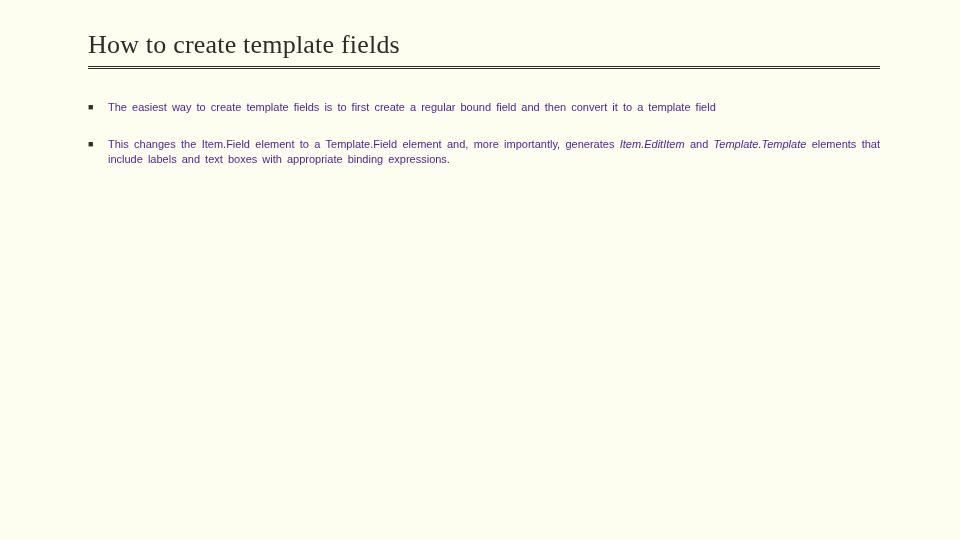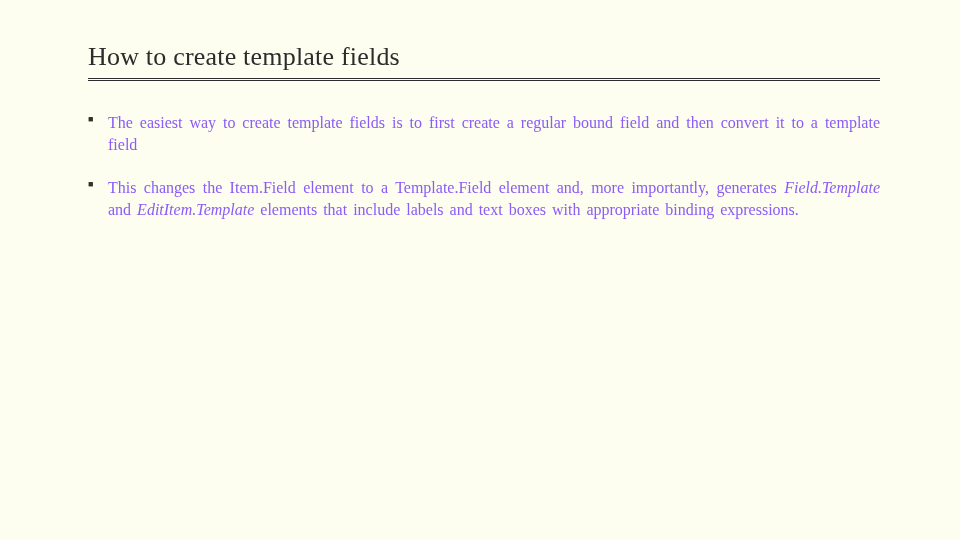--- a/index.html
+++ b/index.html
@@ -8,21 +8,21 @@
     width: 960px;
     height: 540px;
     background: #fdfdf0;
     font-family: Verdana, Geneva, sans-serif;
     color: #323025;
   }
   .slide {
     box-sizing: border-box;
     width: 960px;
     height: 540px;
-    padding: 42px 80px 40px 88px;
+    padding: 30px 80px 40px 88px;
   }
   .title {
     font-family: Georgia, 'Times New Roman', serif;
     font-size: 26px;
     font-weight: 400;
     color: #2c2c2c;
     margin: 0 0 6px 0;
     letter-spacing: 0.2px;
   }
   .rule {
@@ -33,26 +33,25 @@
   }
   ul.body {
     list-style: none;
     padding: 0;
     margin: 0;
   }
   ul.body > li {
     position: relative;
     padding-left: 20px;
     margin-bottom: 22px;
-    font-size: 16px;
+    font-size: 11px;
     line-height: 1.35;
     text-align: justify;
     word-spacing: 2px;
-    color: #8b5cf6;
-    font-family: Liberation Serif, serif;
+    color: #4c1d95;
   }
   ul.body > li::before {
     content: "■";
     position: absolute;
     left: 0;
     top: 1px;
     font-size: 9px;
     color: #323025;
   }
   .ital {
@@ -63,16 +62,16 @@
 <body>
 
 <div class="slide">
   <h1 class="title">How to create template fields</h1>
   <hr class="rule">
   <ul class="body">
     <li>
       <span>The easiest way to create template fields is to first create a regular bound field and then convert it to a template field</span>
     </li>
     <li>
-      <span>This changes the Item.Field element to a Template.Field element and, more importantly, generates </span><span class="ital">Field.Template</span><span> and </span><span class="ital">EditItem.Template</span><span> elements that include labels and text boxes with appropriate binding expressions.</span>
+      <span>This changes the Item.Field element to a Template.Field element and, more importantly, generates </span><span class="ital">Item.EditItem</span><span> and </span><span class="ital">Template.Template</span><span> elements that include labels and text boxes with appropriate binding expressions.</span>
     </li>
   </ul>
 </div>
 
 </body></html>

